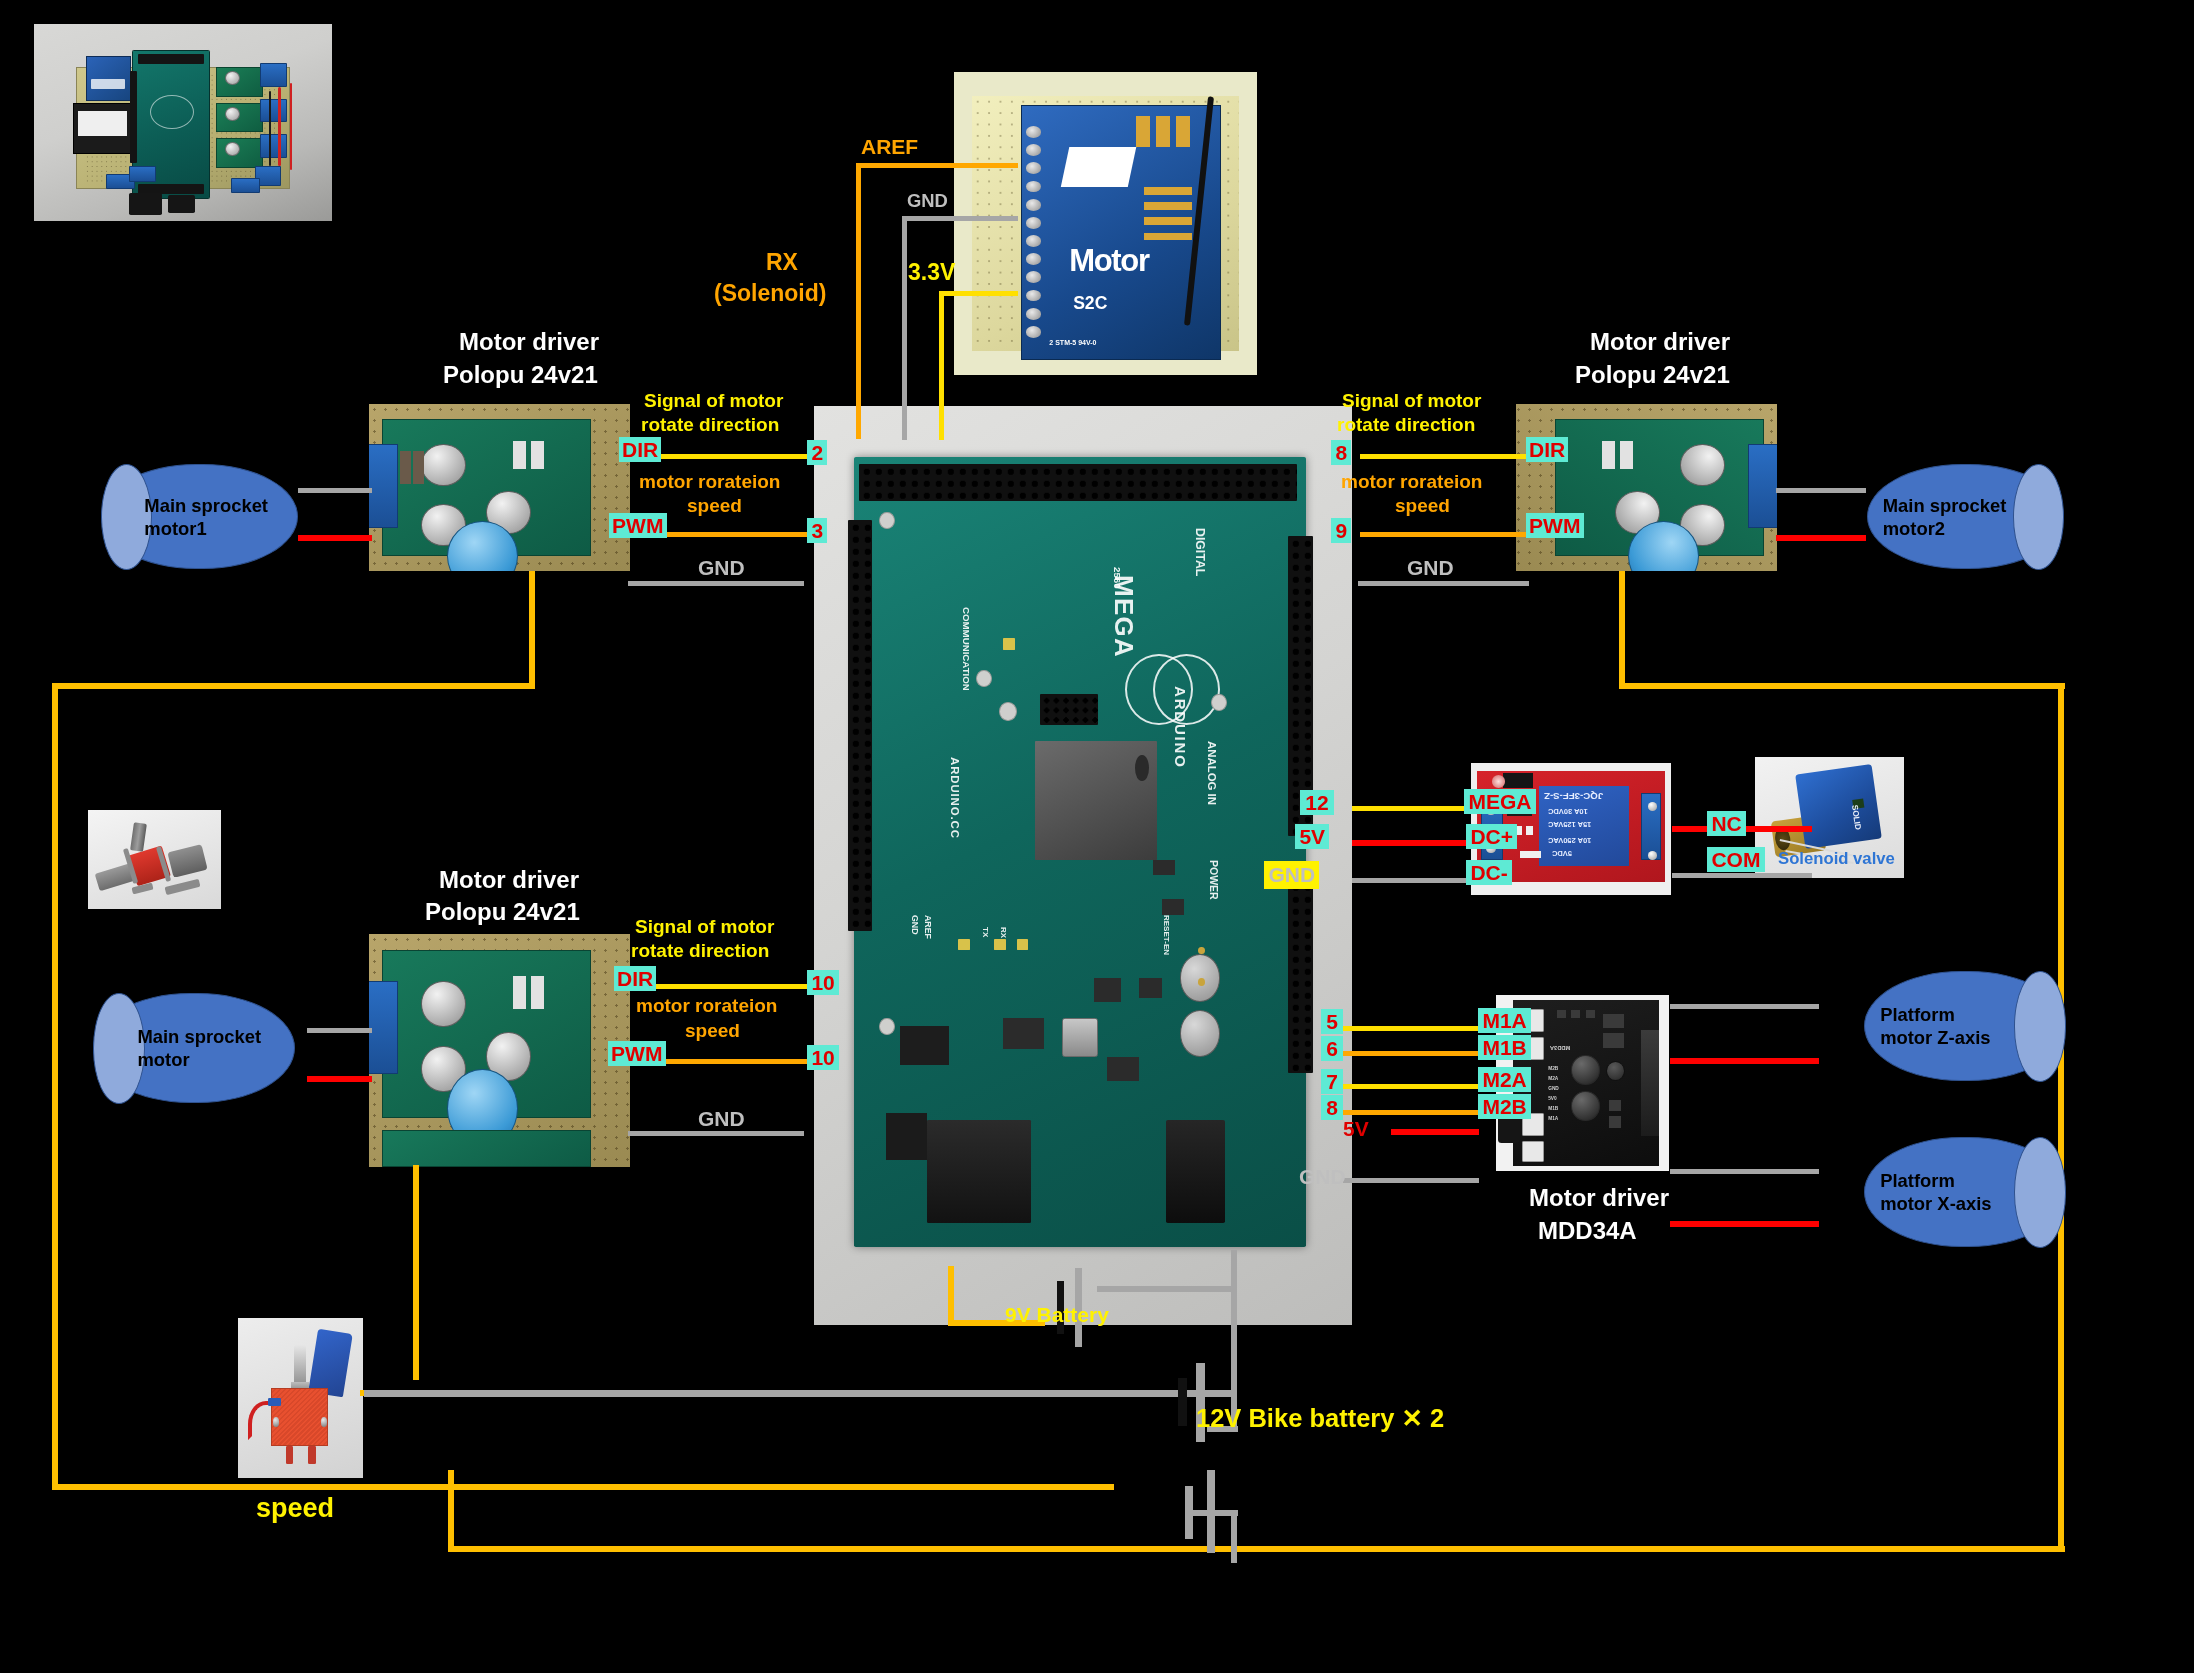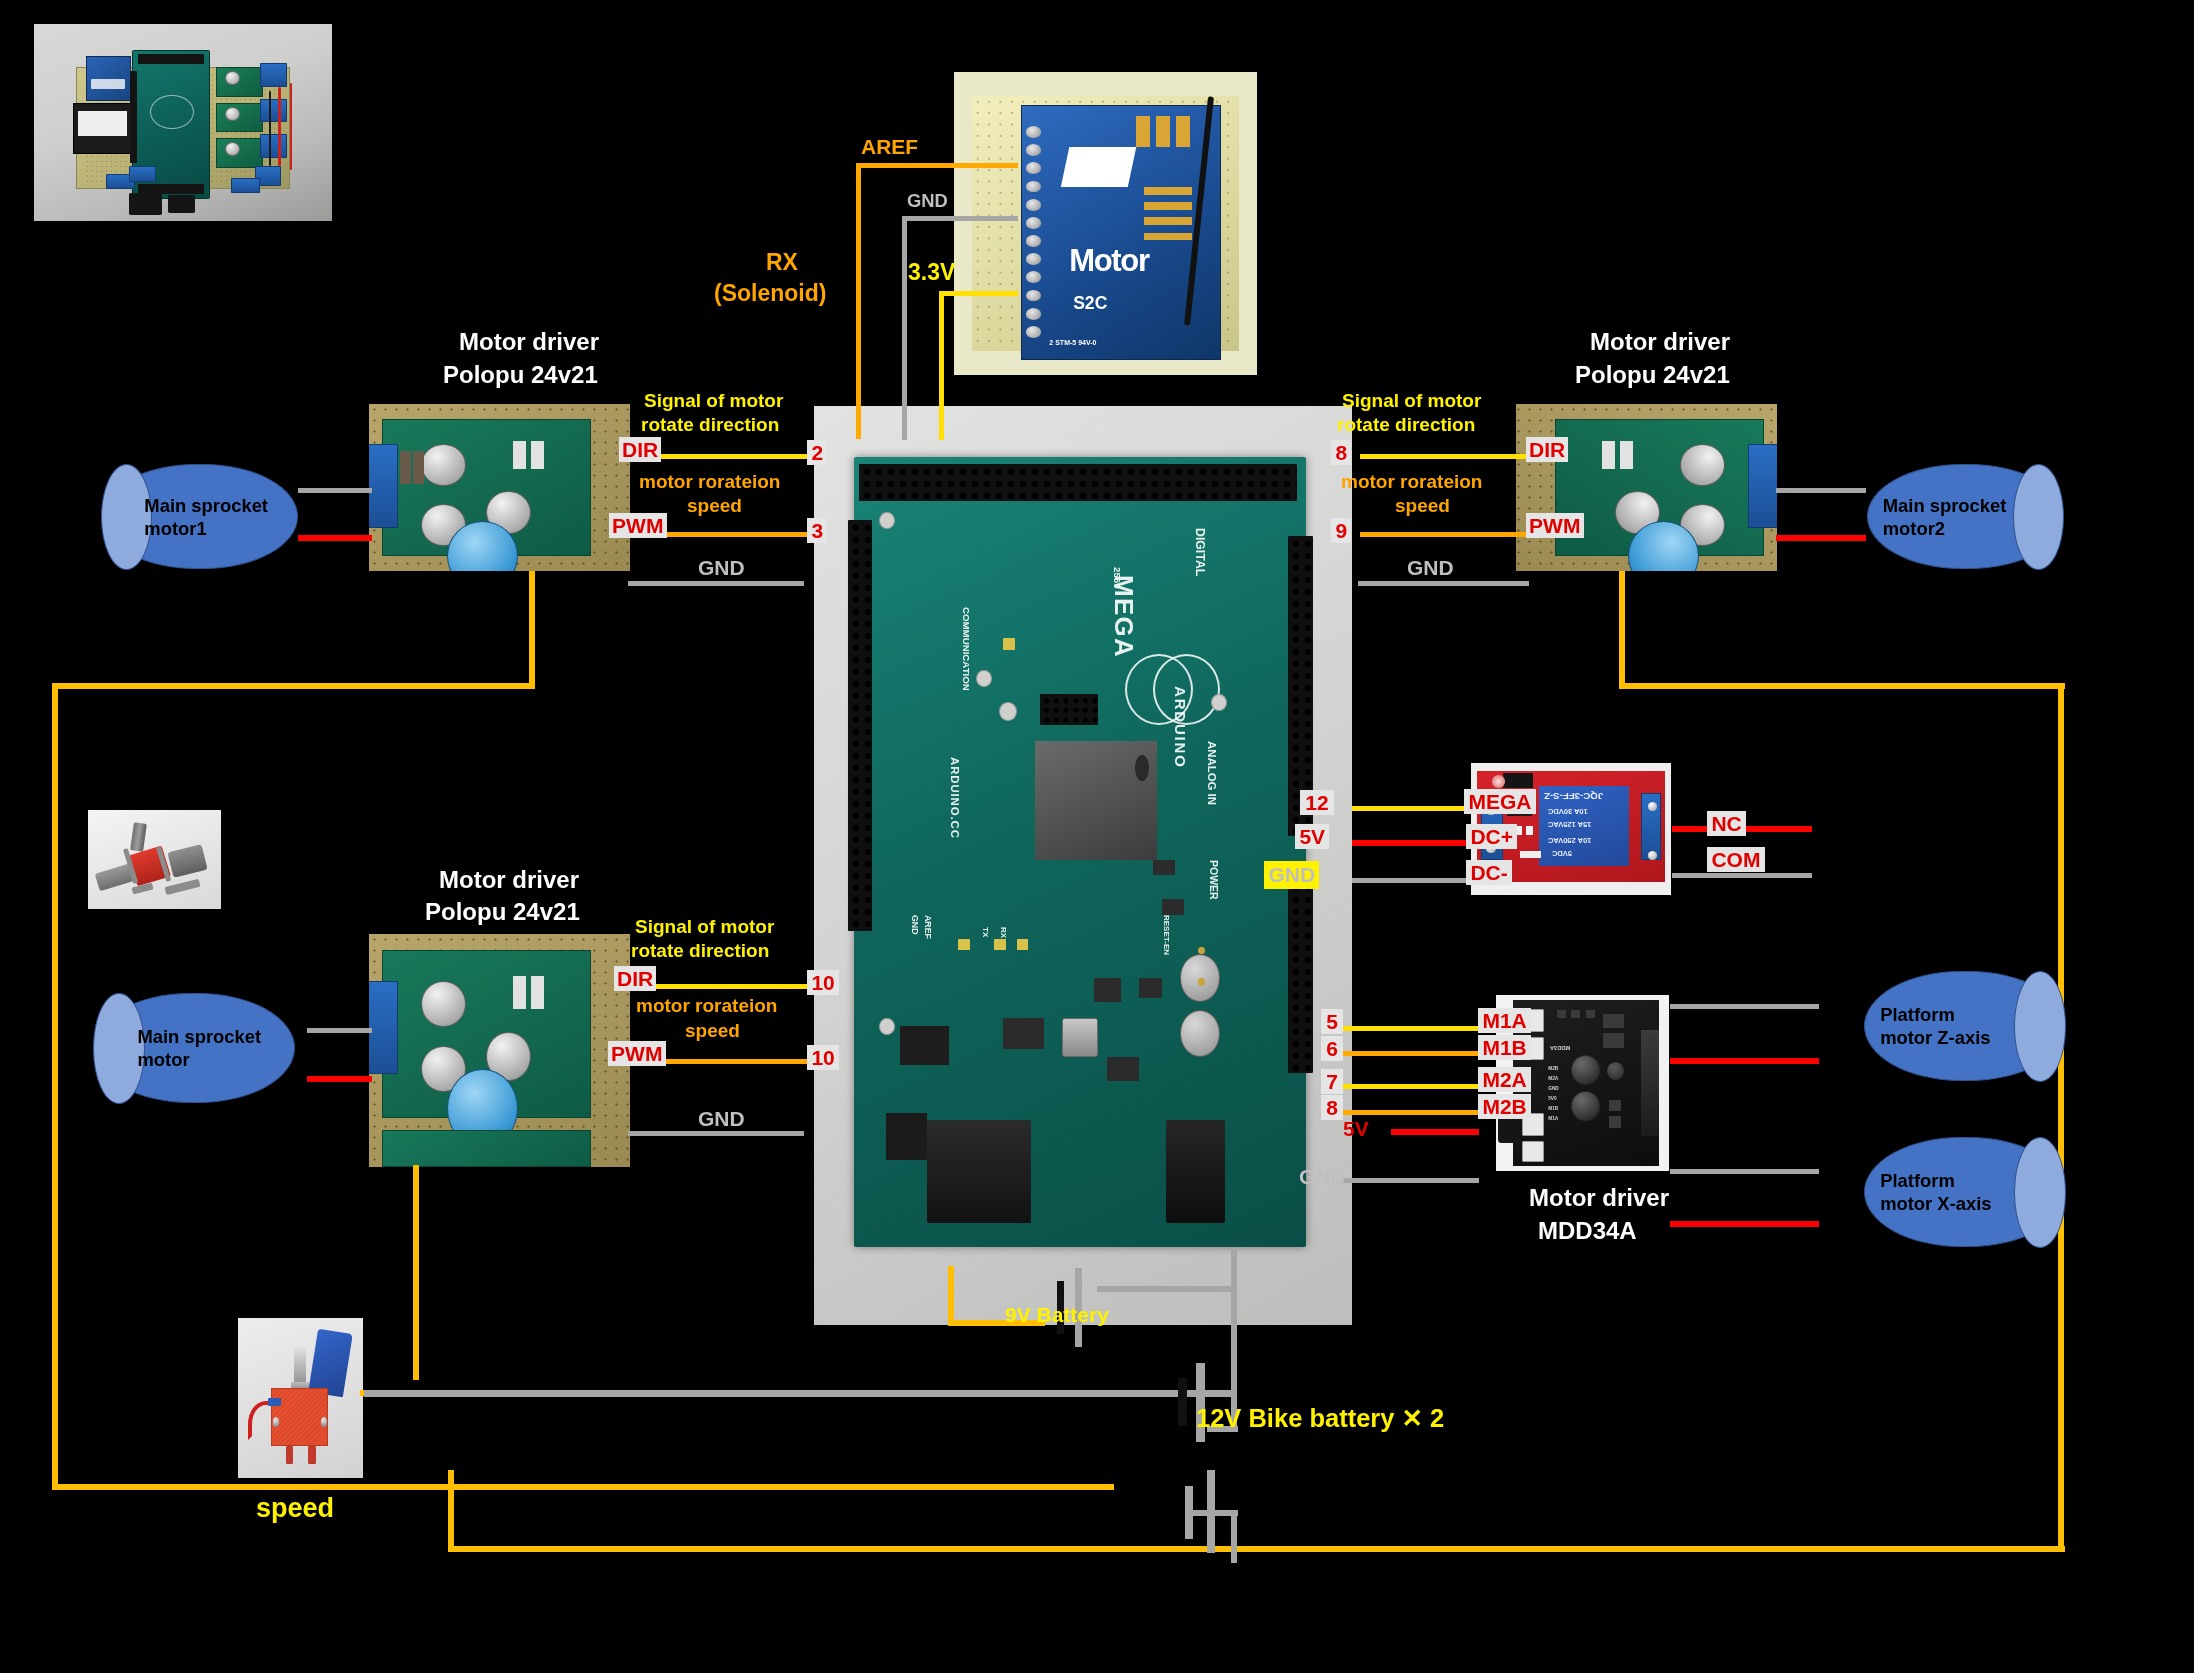--- a/index.html
+++ b/index.html
@@ -26,21 +26,21 @@
   .lbl { position:absolute; font-weight:bold; white-space:nowrap; line-height:1.1; }
   .lbl-white  { color:#FFFFFF; }
   .lbl-yellow { color:#FFF200; }
   .lbl-orange { color:#FFA500; }
   .lbl-gray   { color:#BFBFBF; }
   .lbl-blue   { color:#2E75D4; }
 
   
   .chip {
     position:absolute;
-    background:#e5e5e5; color:#E00000;
+    background:#5eead4; color:#E00000;
     font-weight:bold; line-height:1.0;
     padding:1.8px 3.1px;
     white-space:nowrap;
     text-align:left;
   }
 
   
   .cyl { position:absolute; }
   .cyl .body {
     position:absolute; inset:0;
@@ -441,20 +441,30 @@
       <div class="md-txt" style="left:24%; top:40%; font-size:4.8px;">M2B</div>
       <div class="md-txt" style="left:24%; top:46%; font-size:4.8px;">M2A</div>
       <div class="md-txt" style="left:24%; top:52%; font-size:4.8px;">GND</div>
       <div class="md-txt" style="left:24%; top:58%; font-size:4.8px;">5V0</div>
       <div class="md-txt" style="left:24%; top:64%; font-size:4.8px;">M1B</div>
       <div class="md-txt" style="left:24%; top:70%; font-size:4.8px;">M1A</div>
     </div>
     <div class="md-jack" style="left:1%; top:62%; width:13%; height:22%;"></div>
   </div>
 
+  <div class="photo photo-valve abs" style="left:1755px; top:757px; width:149px; height:121px;">
+    <div class="sv-brass"></div>
+    <div class="sv-body">
+      <div class="sv-chip" style="left:68%; top:44%; width:14%; height:12%; background:#1c3d1a;"></div>
+      <div class="sv-txt" style="left:78%; top:50%; font-size:8.3px;">SOLID</div>
+    </div>
+    <div class="sv-wire" style="left:16%; top:74%; width:52%; height:2.2px; transform:rotate(12deg);"></div>
+    <div class="sv-wire" style="left:20%; top:82%; width:46%; height:2.2px; transform:rotate(10deg);"></div>
+    <div class="abs lbl lbl-blue" style="left:23px; top:93px; font-size:16.7px;">Solenoid valve</div>
+  </div>
 
   <div class="photo photo-pump abs" style="left:88px; top:810px; width:133px; height:99px;">
     <div class="pm-tube"></div>
     <div class="pm-red"></div>
     <div class="pm-gray" style="left:30%; top:38%; width:4%; height:36%; transform:rotate(-17deg);"></div>
     <div class="pm-gray" style="left:55%; top:36%; width:4%; height:36%; transform:rotate(-17deg);"></div>
     <div class="pm-nozzle"></div>
     <div class="pm-motor"></div>
     <div class="pm-gray" style="left:58%; top:74%; width:26%; height:8%; transform:rotate(-14deg);"></div>
     <div class="pm-gray" style="left:33%; top:76%; width:16%; height:7%; transform:rotate(-14deg);"></div>

